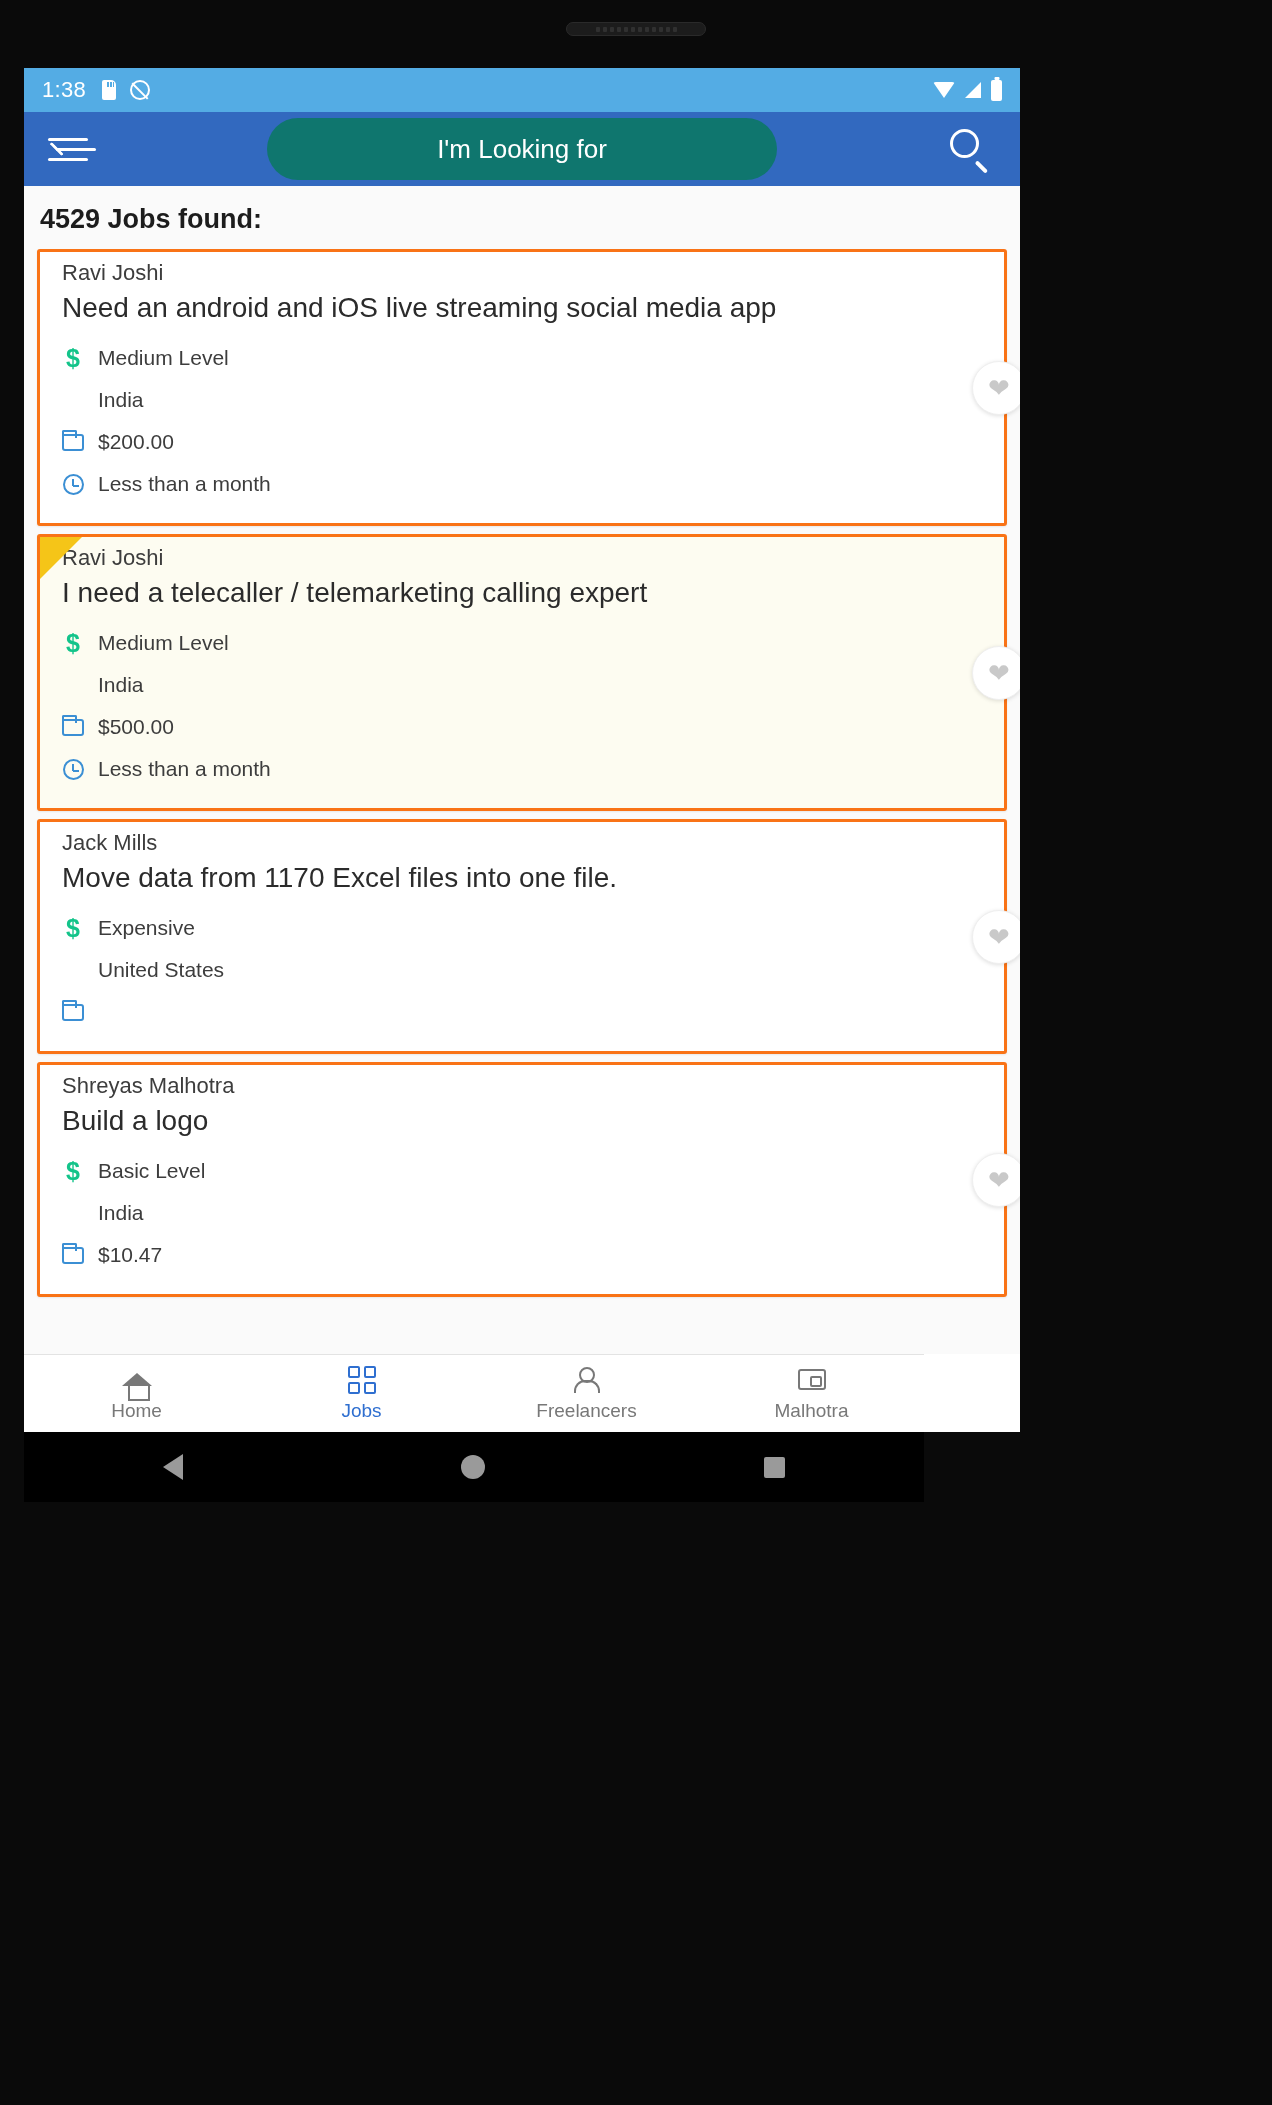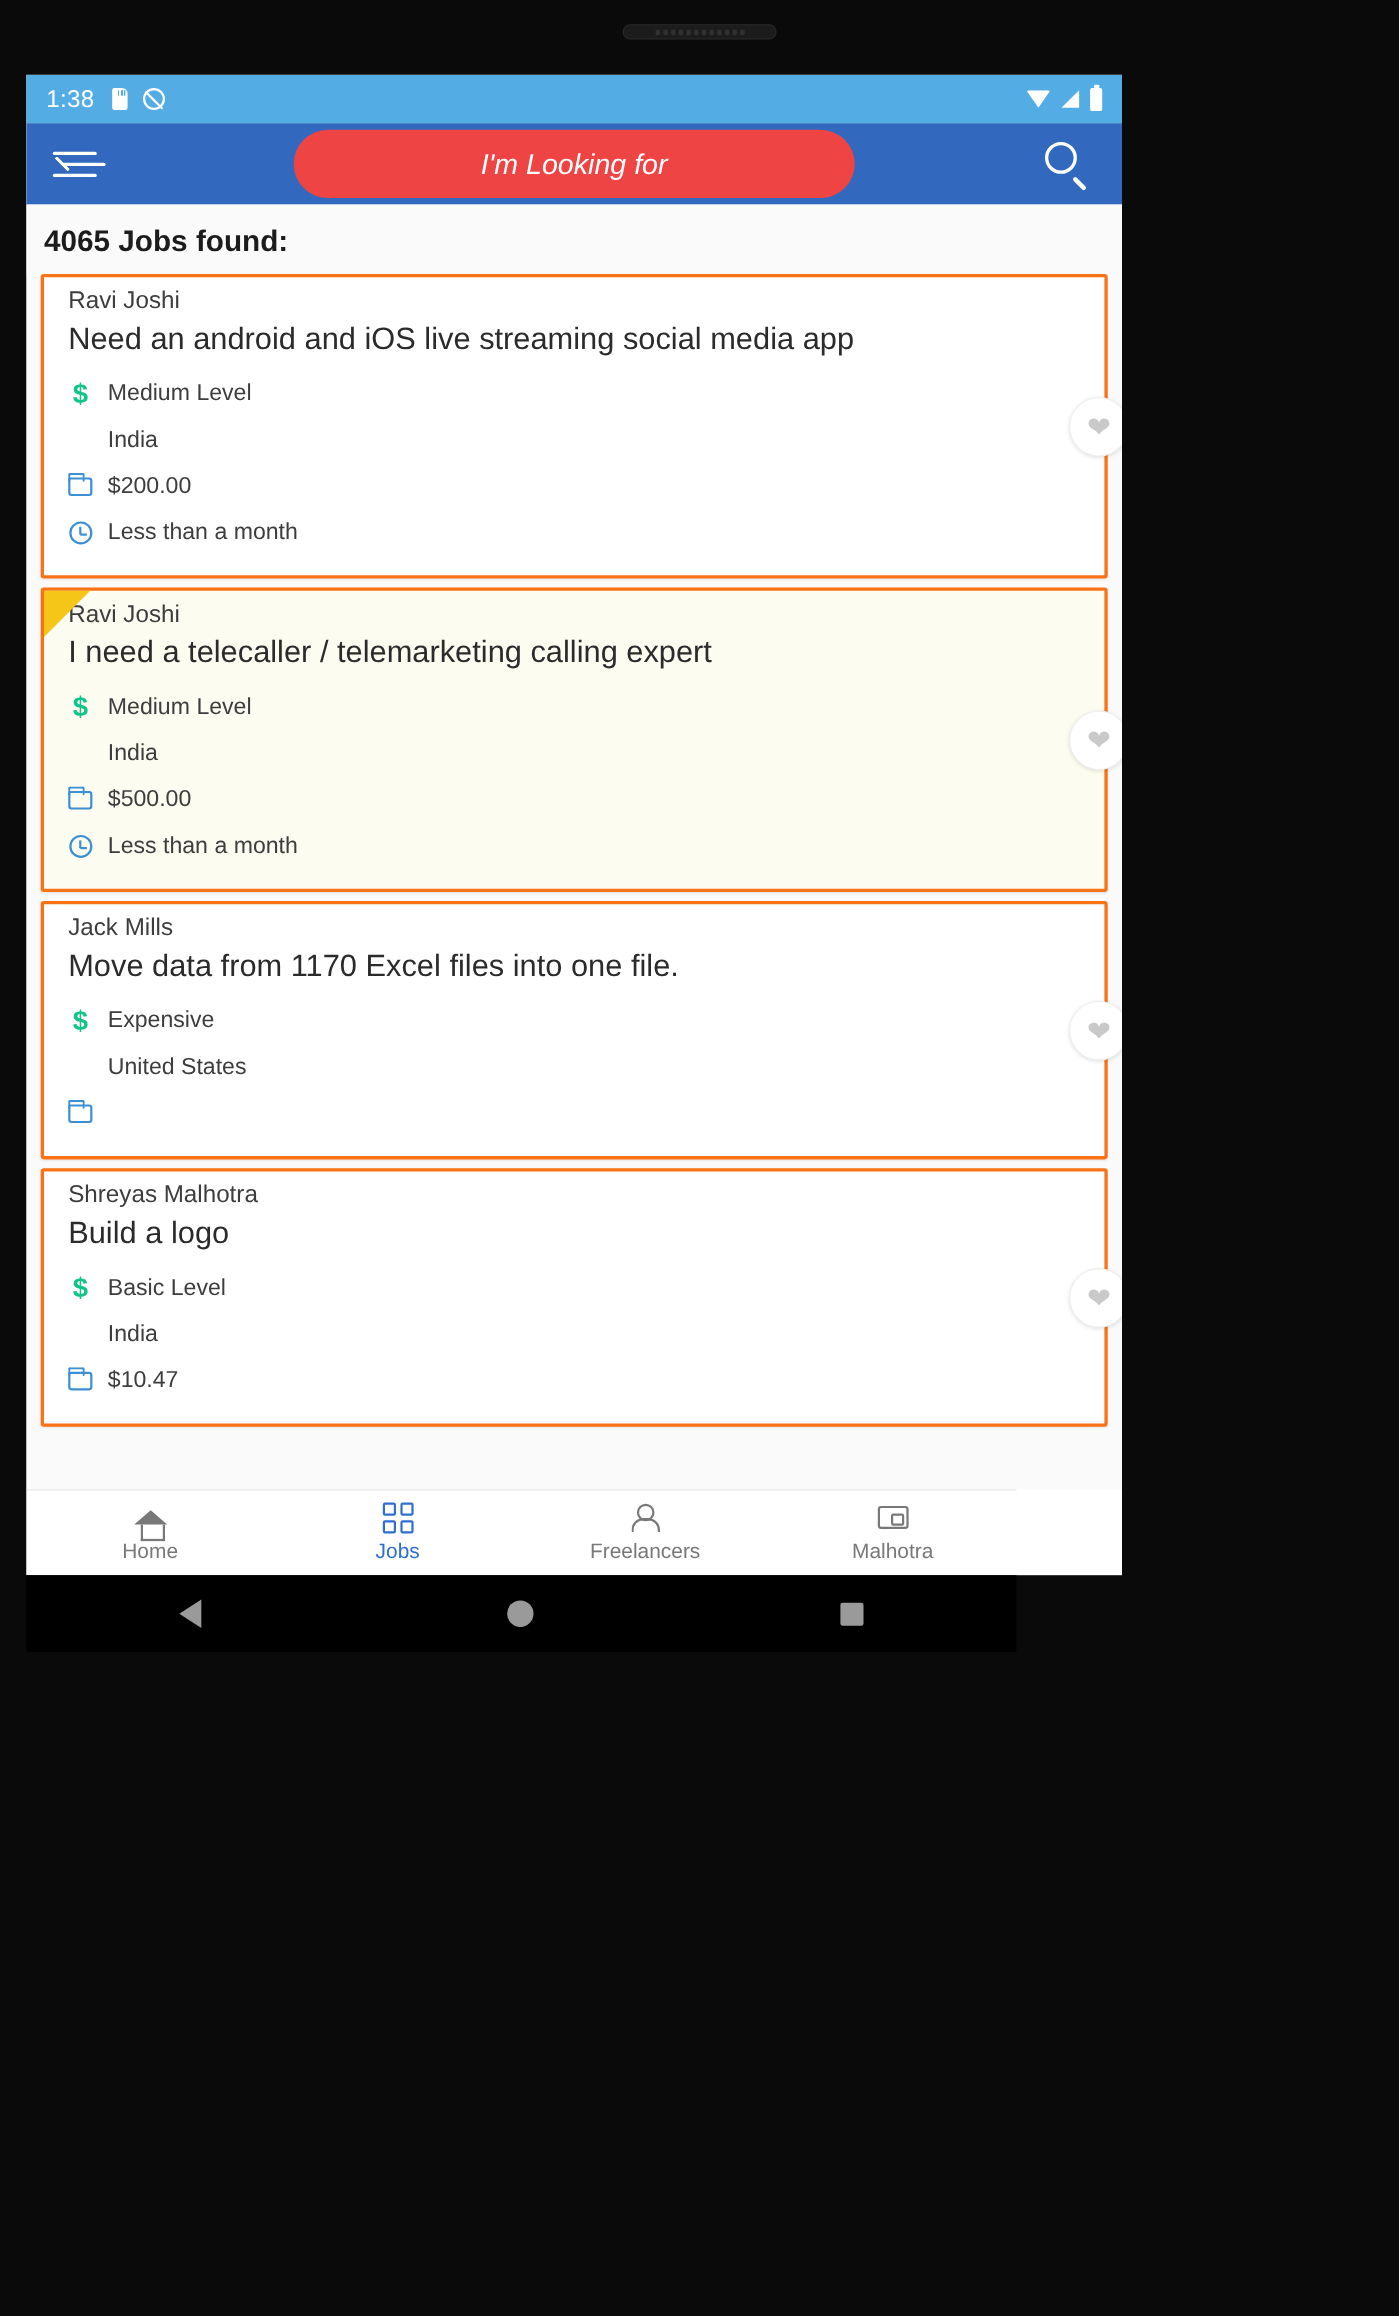--- a/index.html
+++ b/index.html
@@ -93,26 +93,25 @@
   .menu-arrow {
     position: absolute; left: 0; top: 50%;
     transform: translateY(-50%) ;
     width: 17px; height: 17px;
     border-left: 3px solid #fff; border-bottom: 3px solid #fff;
     transform: translateY(-50%) rotate(45deg);
   }
   .search-pill {
     position: absolute; left: 50%; transform: translateX(-50%);
     width: 510px; height: 62px;
-    background: #ef4444;
+    background: #0f766e;
     border-radius: 34px;
     display: flex; align-items: center; justify-content: center;
     color: #fff; font-size: 26px;
     cursor: pointer;
-    font-style: italic;
   }
   .search-btn {
     position: absolute; right: 28px; top: 50%; transform: translateY(-50%);
     width: 44px; height: 44px; cursor: pointer;
   }
   .search-btn .lens {
     position:absolute; left:2px; top:2px;
     width: 29px; height: 29px; border: 3.4px solid #fff; border-radius: 50%;
   }
   .search-btn .handle {
@@ -271,21 +270,21 @@
         <span>I'm Looking for</span>
       </div>
       <div class="search-btn">
         <span class="lens"></span>
         <span class="handle"></span>
       </div>
     </div>
 
     <div class="content">
 
-      <div class="results-head">4065 Jobs found:</div>
+      <div class="results-head">4529 Jobs found:</div>
 
       <div class="card">
         <div class="poster">Ravi Joshi</div>
         <div class="jobtitle">Need an android and iOS live streaming social media app</div>
         <div class="meta-row">
           <span class="meta-ico">
               <span class="dollar">$</span>
             </span>
           <span class="lbl">Medium Level</span>
         </div>

